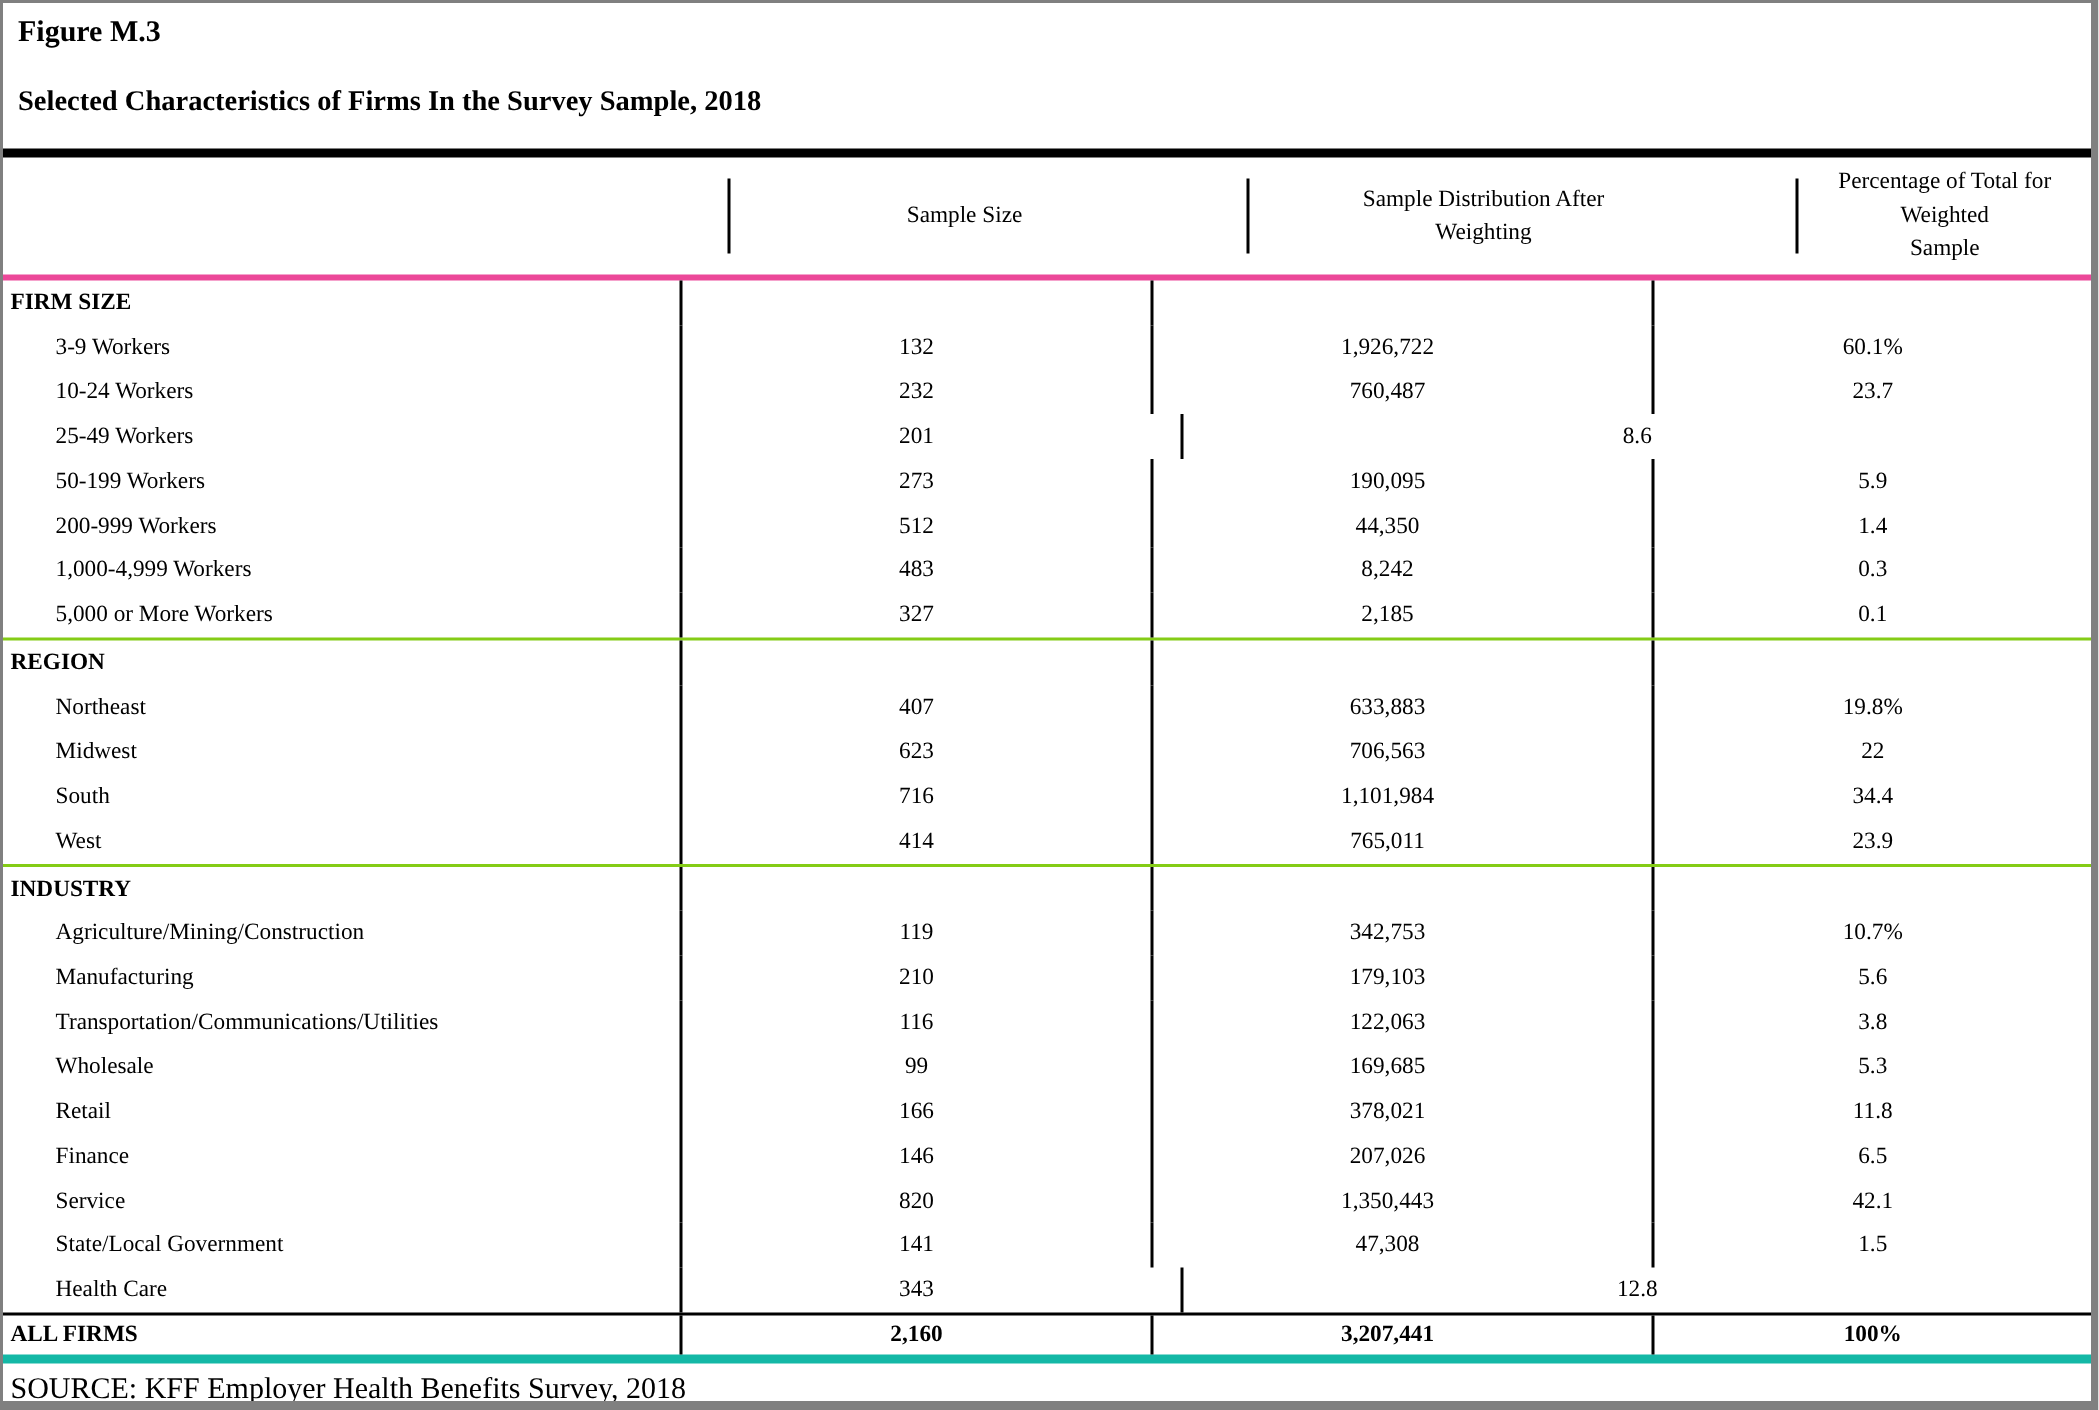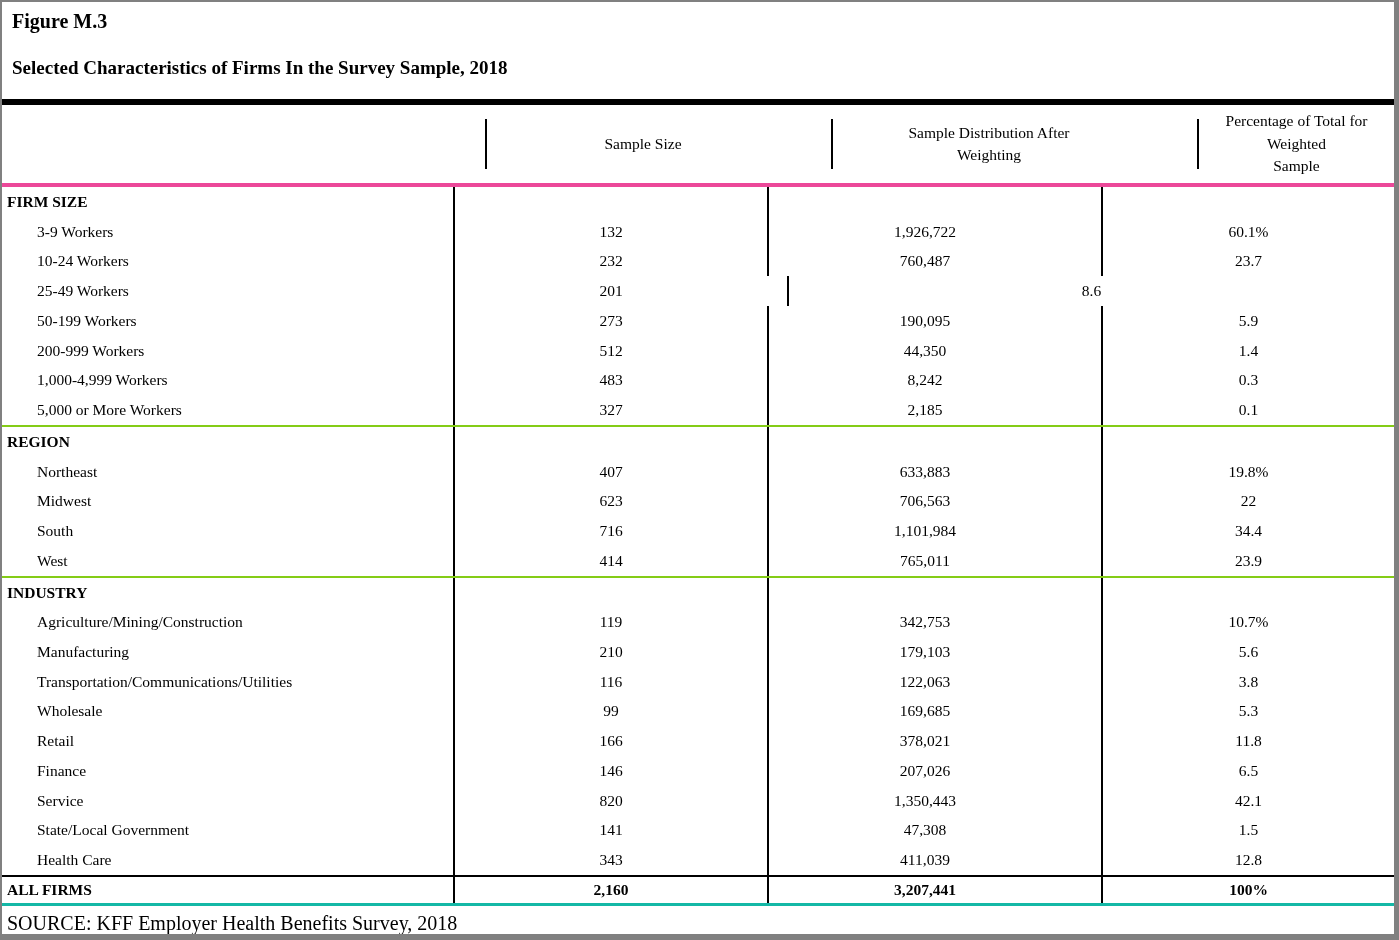--- a/index.html
+++ b/index.html
@@ -39,21 +39,21 @@
   .section:first-child{border-top:none;}
   .row{display:flex;height:29.74px;}
   .cell{
     box-sizing:border-box;font-size:15.5px;line-height:29.74px;
     overflow:hidden;white-space:nowrap;
   }
   .cell.col2,.cell.col3,.cell.col4{border-left:2px solid #000;text-align:center;}
   .cell.col1{padding-left:35px;}
   .cell.sec-name{padding-left:5px;font-weight:bold;}
   
-  .total-row{display:flex;height:26px;border-top:2px solid #000;border-bottom:3px solid #14b8a6;flex:none;}
+  .total-row{display:flex;height:26px;border-top:2px solid #000;border-bottom:6px solid #14b8a6;flex:none;}
   .total-row .cell{font-weight:bold;line-height:25px;font-size:15.5px;}
   .total-row .cell.col1{padding-left:5px;}
   
   .source-row{flex:1;font-size:20px;padding:6px 0 0 5px;}
 </style>
 </head>
 <body>
 
 <div class="page">
 
@@ -206,21 +206,20 @@
         </div>
         <div class="row">
           <div class="cell col1">State/Local Government</div>
           <div class="cell col2">141</div>
           <div class="cell col3">47,308</div>
           <div class="cell col4">1.5</div>
         </div>
         <div class="row">
           <div class="cell col1">Health Care</div>
           <div class="cell col2">343</div>
-          <div class="cell col3">411,039</div>
           <div class="cell col4">12.8</div>
         </div>
       </div>
     </div>
 
   <div class="total-row">
     <div class="cell col1">ALL FIRMS</div>
     <div class="cell col2">2,160</div>
     <div class="cell col3">3,207,441</div>
     <div class="cell col4">100%</div>

